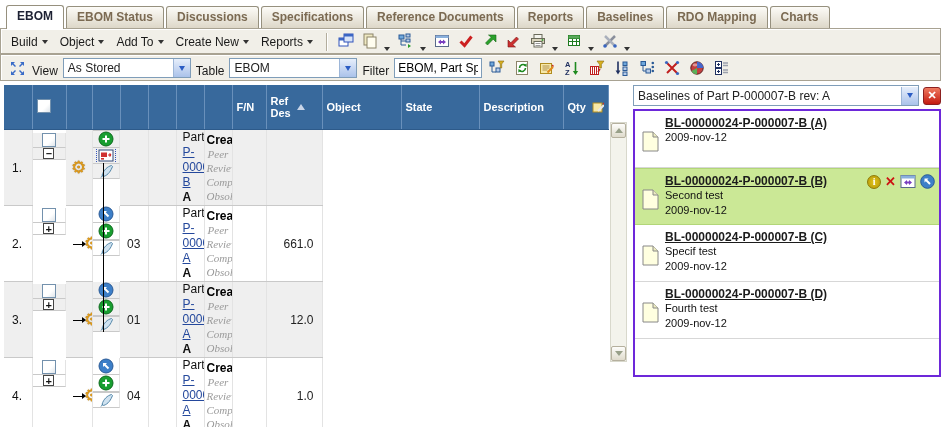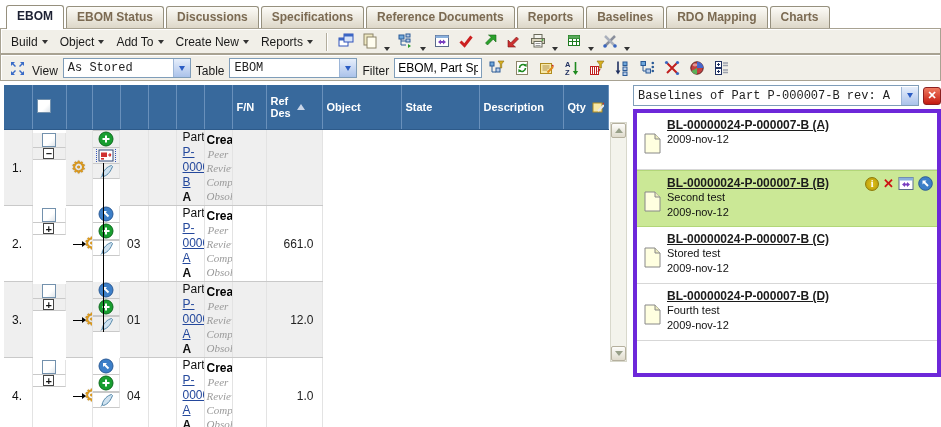--- a/index.html
+++ b/index.html
@@ -19,21 +19,21 @@
   .tb1{height:26px;gap:4px;}
   .tb2{height:27px;gap:5px;}
   .menu{display:inline-flex;align-items:center;gap:4px;padding:2px 4px;color:#1a1a1a;cursor:pointer;}
   .caret{width:0;height:0;border-left:3.5px solid transparent;border-right:3.5px solid transparent;border-top:4px solid #333;display:inline-block;}
   .vsep{width:1px;height:18px;background:#b3ad9d;box-shadow:1px 0 0 #fff;margin:0 5px;}
   .ibtn{display:inline-flex;align-items:center;justify-content:center;width:20px;height:20px;cursor:pointer;}
   .ibtn-caret{display:inline-flex;align-items:center;margin:0 2px 0 0;cursor:pointer;}
   .lbl{color:#1a1a1a;}
 
   
-  .combo{display:inline-flex;align-items:center;border:1px solid #7f9db9;background:#fff;height:20px;position:relative;cursor:pointer;font-family:Liberation Mono, monospace;}
+  .combo{display:inline-flex;align-items:center;border:1px solid #7f9db9;background:#fff;height:20px;position:relative;cursor:pointer;}
   .combo .cv{flex:1;padding:0 4px;white-space:nowrap;overflow:hidden;font-size:12px;}
   .combo-btn{width:17px;height:18px;margin:0;background:linear-gradient(#e6eefb,#aac2ea);border-left:1px solid #9db6d8;
     display:flex;align-items:center;justify-content:center;}
   .combo-btn::after{content:"";width:0;height:0;border-left:3.5px solid transparent;border-right:3.5px solid transparent;border-top:5px solid #2b5cc4;}
   .txtin{height:20px;border:1px solid #7f9db9;padding:0 3px;font:12px "Liberation Sans",sans-serif;}
 
   
   .main{display:flex;align-items:flex-start;padding:4px 0 0 4px;}
   .grid-area{position:relative;width:621px;}
   table.grid{border-collapse:collapse;table-layout:fixed;width:604px;background:#fff;}
@@ -75,21 +75,21 @@
   .up .sb-arrow{border-left:4px solid transparent;border-right:4px solid transparent;border-bottom:5px solid #98a089;}
   .down .sb-arrow{border-left:4px solid transparent;border-right:4px solid transparent;border-top:5px solid #98a089;}
   .hscroll{position:relative;width:621px;height:17px;background:#f3f3ec;border-top:1px solid #e0e0d4;margin-top:0;}
 
   
   .panel{width:308px;margin-left:8px;}
   .panel-top{display:flex;align-items:center;gap:4px;}
   .panel-top .combo{flex:1;height:21px;}
   .closebtn{width:18px;height:18px;border:1px solid #8c2020;border-radius:3px;background:linear-gradient(#ef7a60,#c41a10);
     color:#fff;font-weight:bold;font-size:11px;display:flex;align-items:center;justify-content:center;cursor:pointer;}
-  .bl-list{border:4px solid #6d28d9;background:#fff;margin-top:3px;height:268px;overflow:hidden;}
+  .bl-list{border:2px solid #6d28d9;background:#fff;margin-top:3px;height:268px;overflow:hidden;}
   .bl-item{position:relative;padding:4px 4px 4px 30px;height:57px;border-bottom:1px solid #d7d7d7;}
   .bl-item.selected{background:#cbe896;border-top:1px solid #b2d678;border-bottom:1px solid #b2d678;}
   .bl-title{font-weight:bold;text-decoration:underline;color:#1c1c1c;font-size:12px;cursor:pointer;display:inline-block;margin-top:1px;}
   .bl-desc,.bl-date{font-size:11px;color:#111;line-height:15px;}
   .bl-doc{position:absolute;left:7px;top:20px;}
   .bl-icons{position:absolute;right:4px;top:5px;display:flex;align-items:center;gap:4px;}
   .info-i{width:14px;height:14px;border-radius:50%;background:radial-gradient(#e2c41c,#b39708);border:1px solid #8f7a06;
     color:#fff;font:bold 10px "Liberation Serif",serif;display:flex;align-items:center;justify-content:center;cursor:pointer;}
   .red-x{color:#cc1212;font-weight:bold;font-size:13px;line-height:1;cursor:pointer;}
 </style>
@@ -633,21 +633,21 @@
               </svg>
           </span>
         </div>
 
         <div class="bl-item">
           <svg class="bl-doc" width="17" height="21">
               <path d="M1 1 h10 l5 5 v14 h-15 z" fill="#ffffe0" stroke="#888"></path>
               <path d="M11 1 v5 h5" fill="#ecebc0" stroke="#888"></path>
             </svg>
           <span class="bl-title">BL-00000024-P-000007-B (C)</span>
-          <div class="bl-desc">Stored test</div>
+          <div class="bl-desc">Specif test</div>
           <div class="bl-date">2009-nov-12</div>
         </div>
 
         <div class="bl-item">
           <svg class="bl-doc" width="17" height="21">
               <path d="M1 1 h10 l5 5 v14 h-15 z" fill="#ffffe0" stroke="#888"></path>
               <path d="M11 1 v5 h5" fill="#ecebc0" stroke="#888"></path>
             </svg>
           <span class="bl-title">BL-00000024-P-000007-B (D)</span>
           <div class="bl-desc">Fourth test</div>

